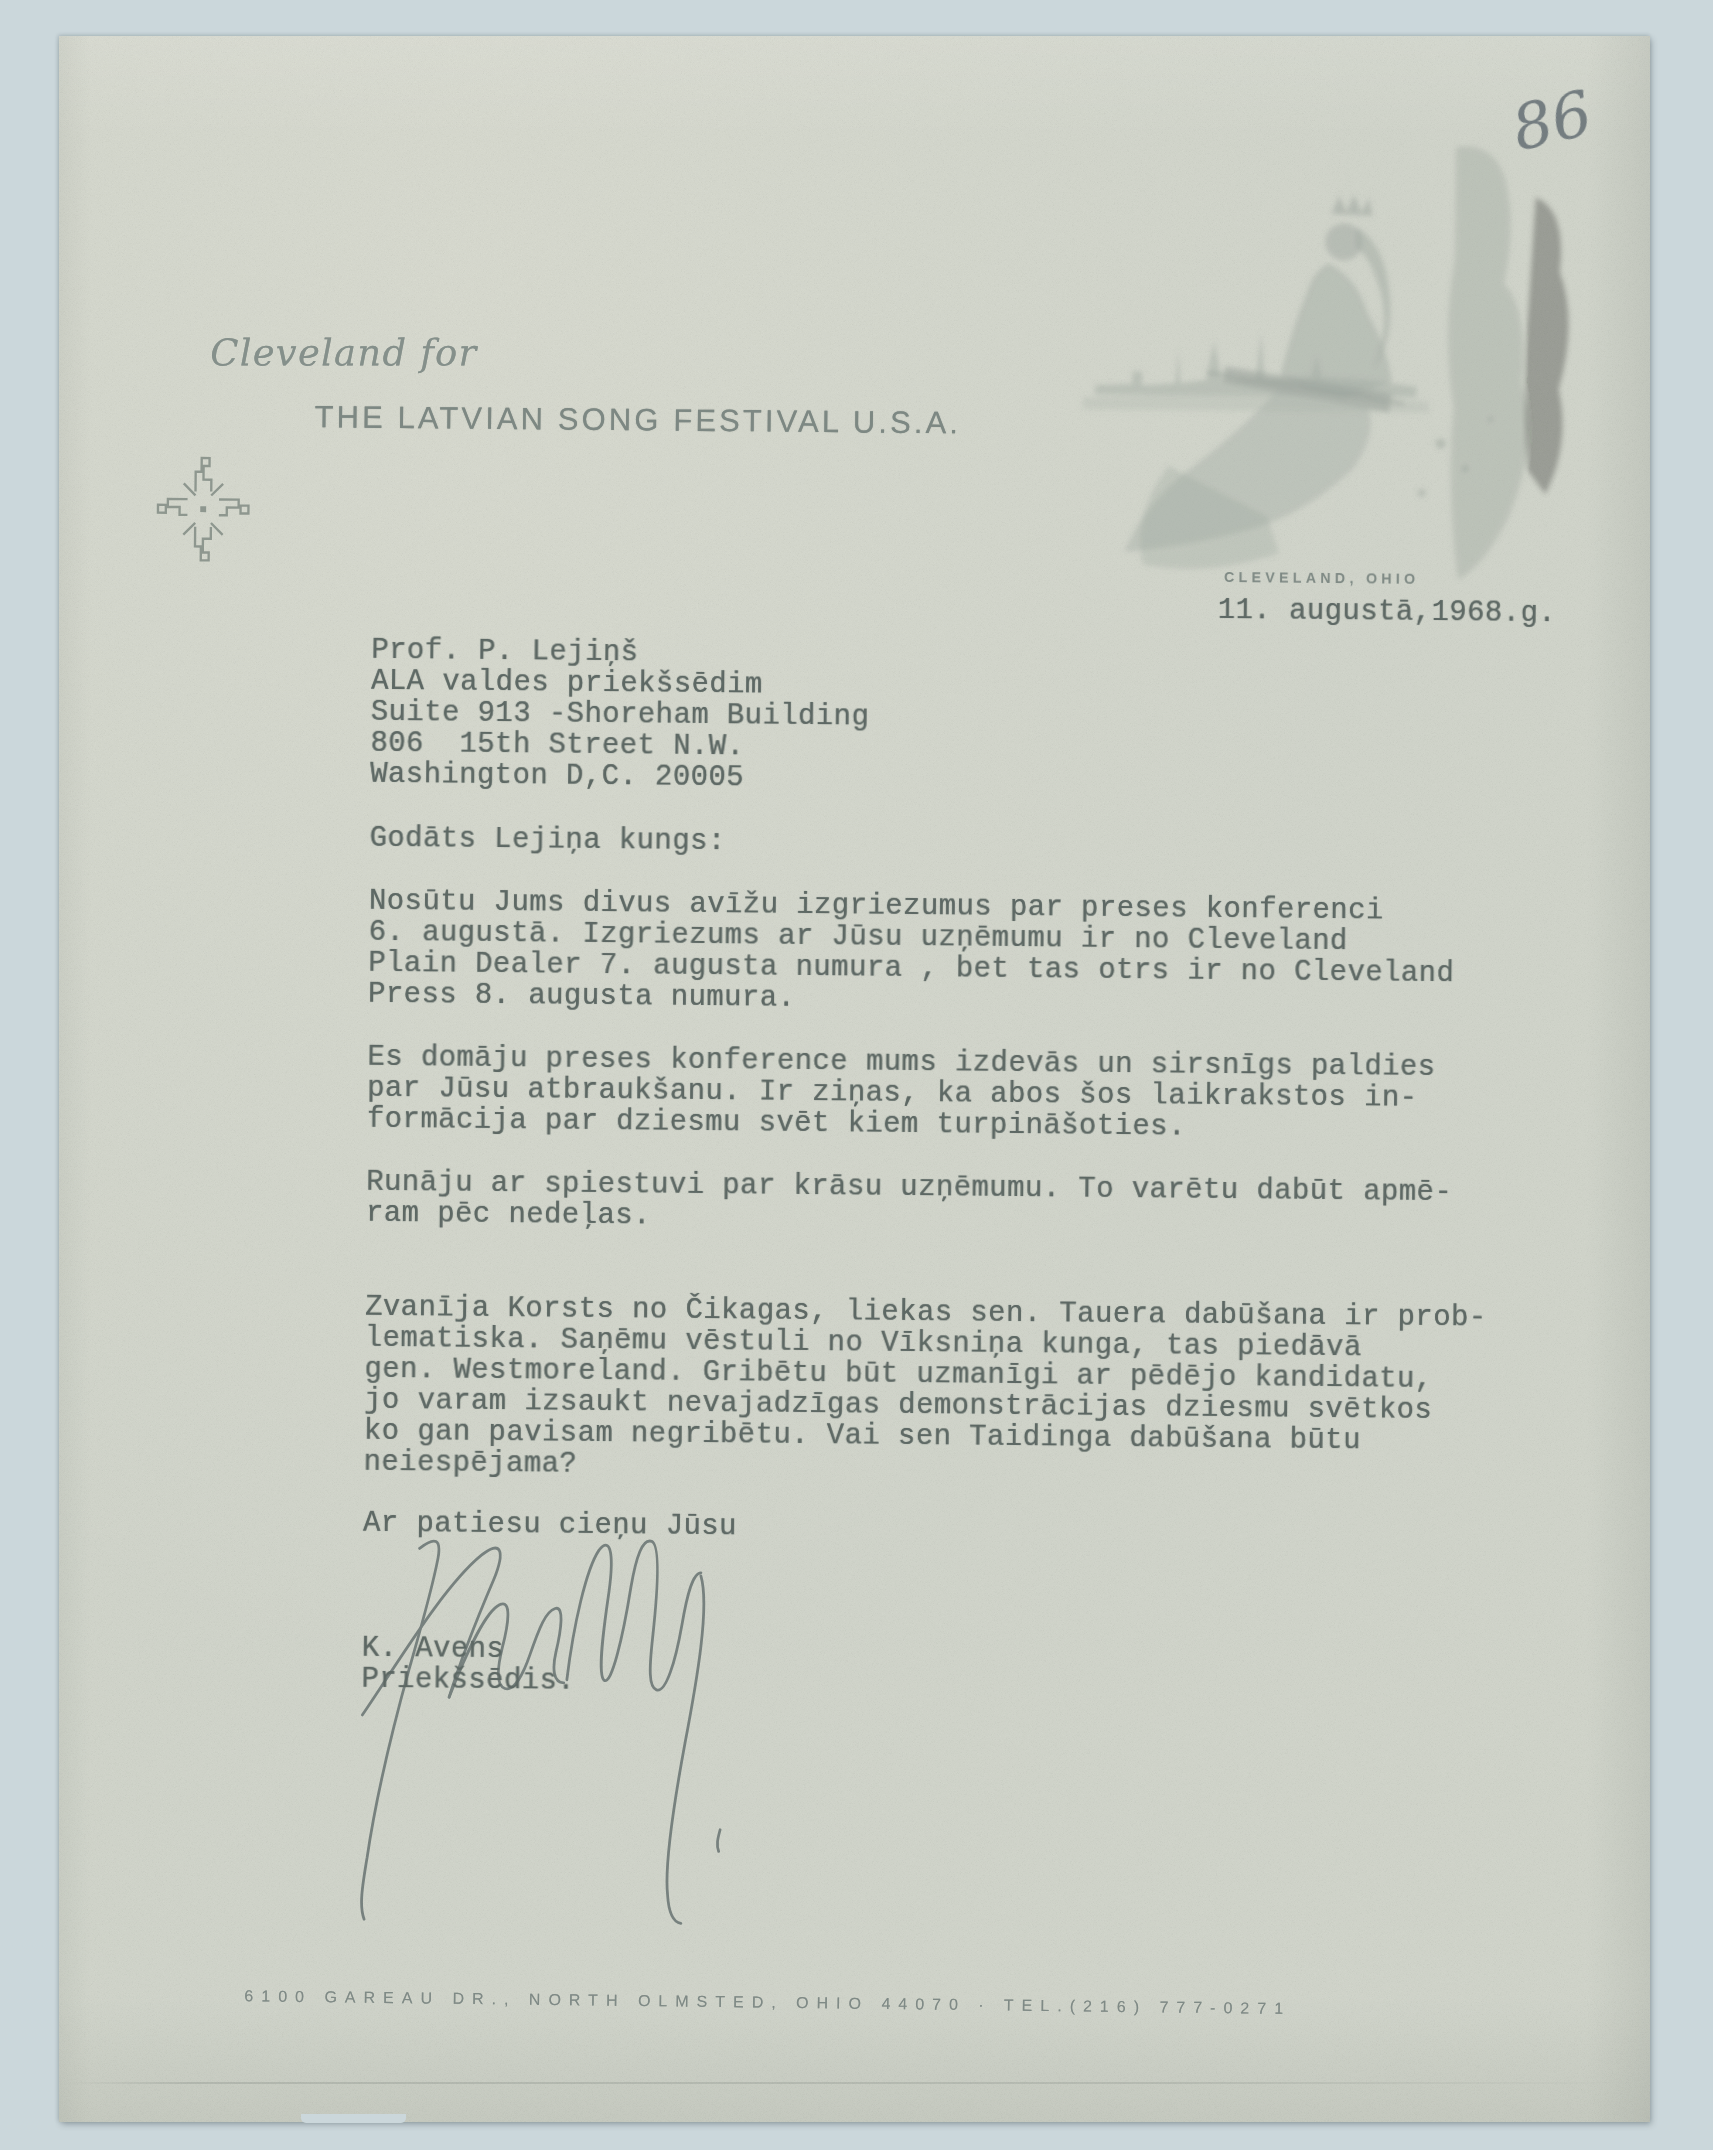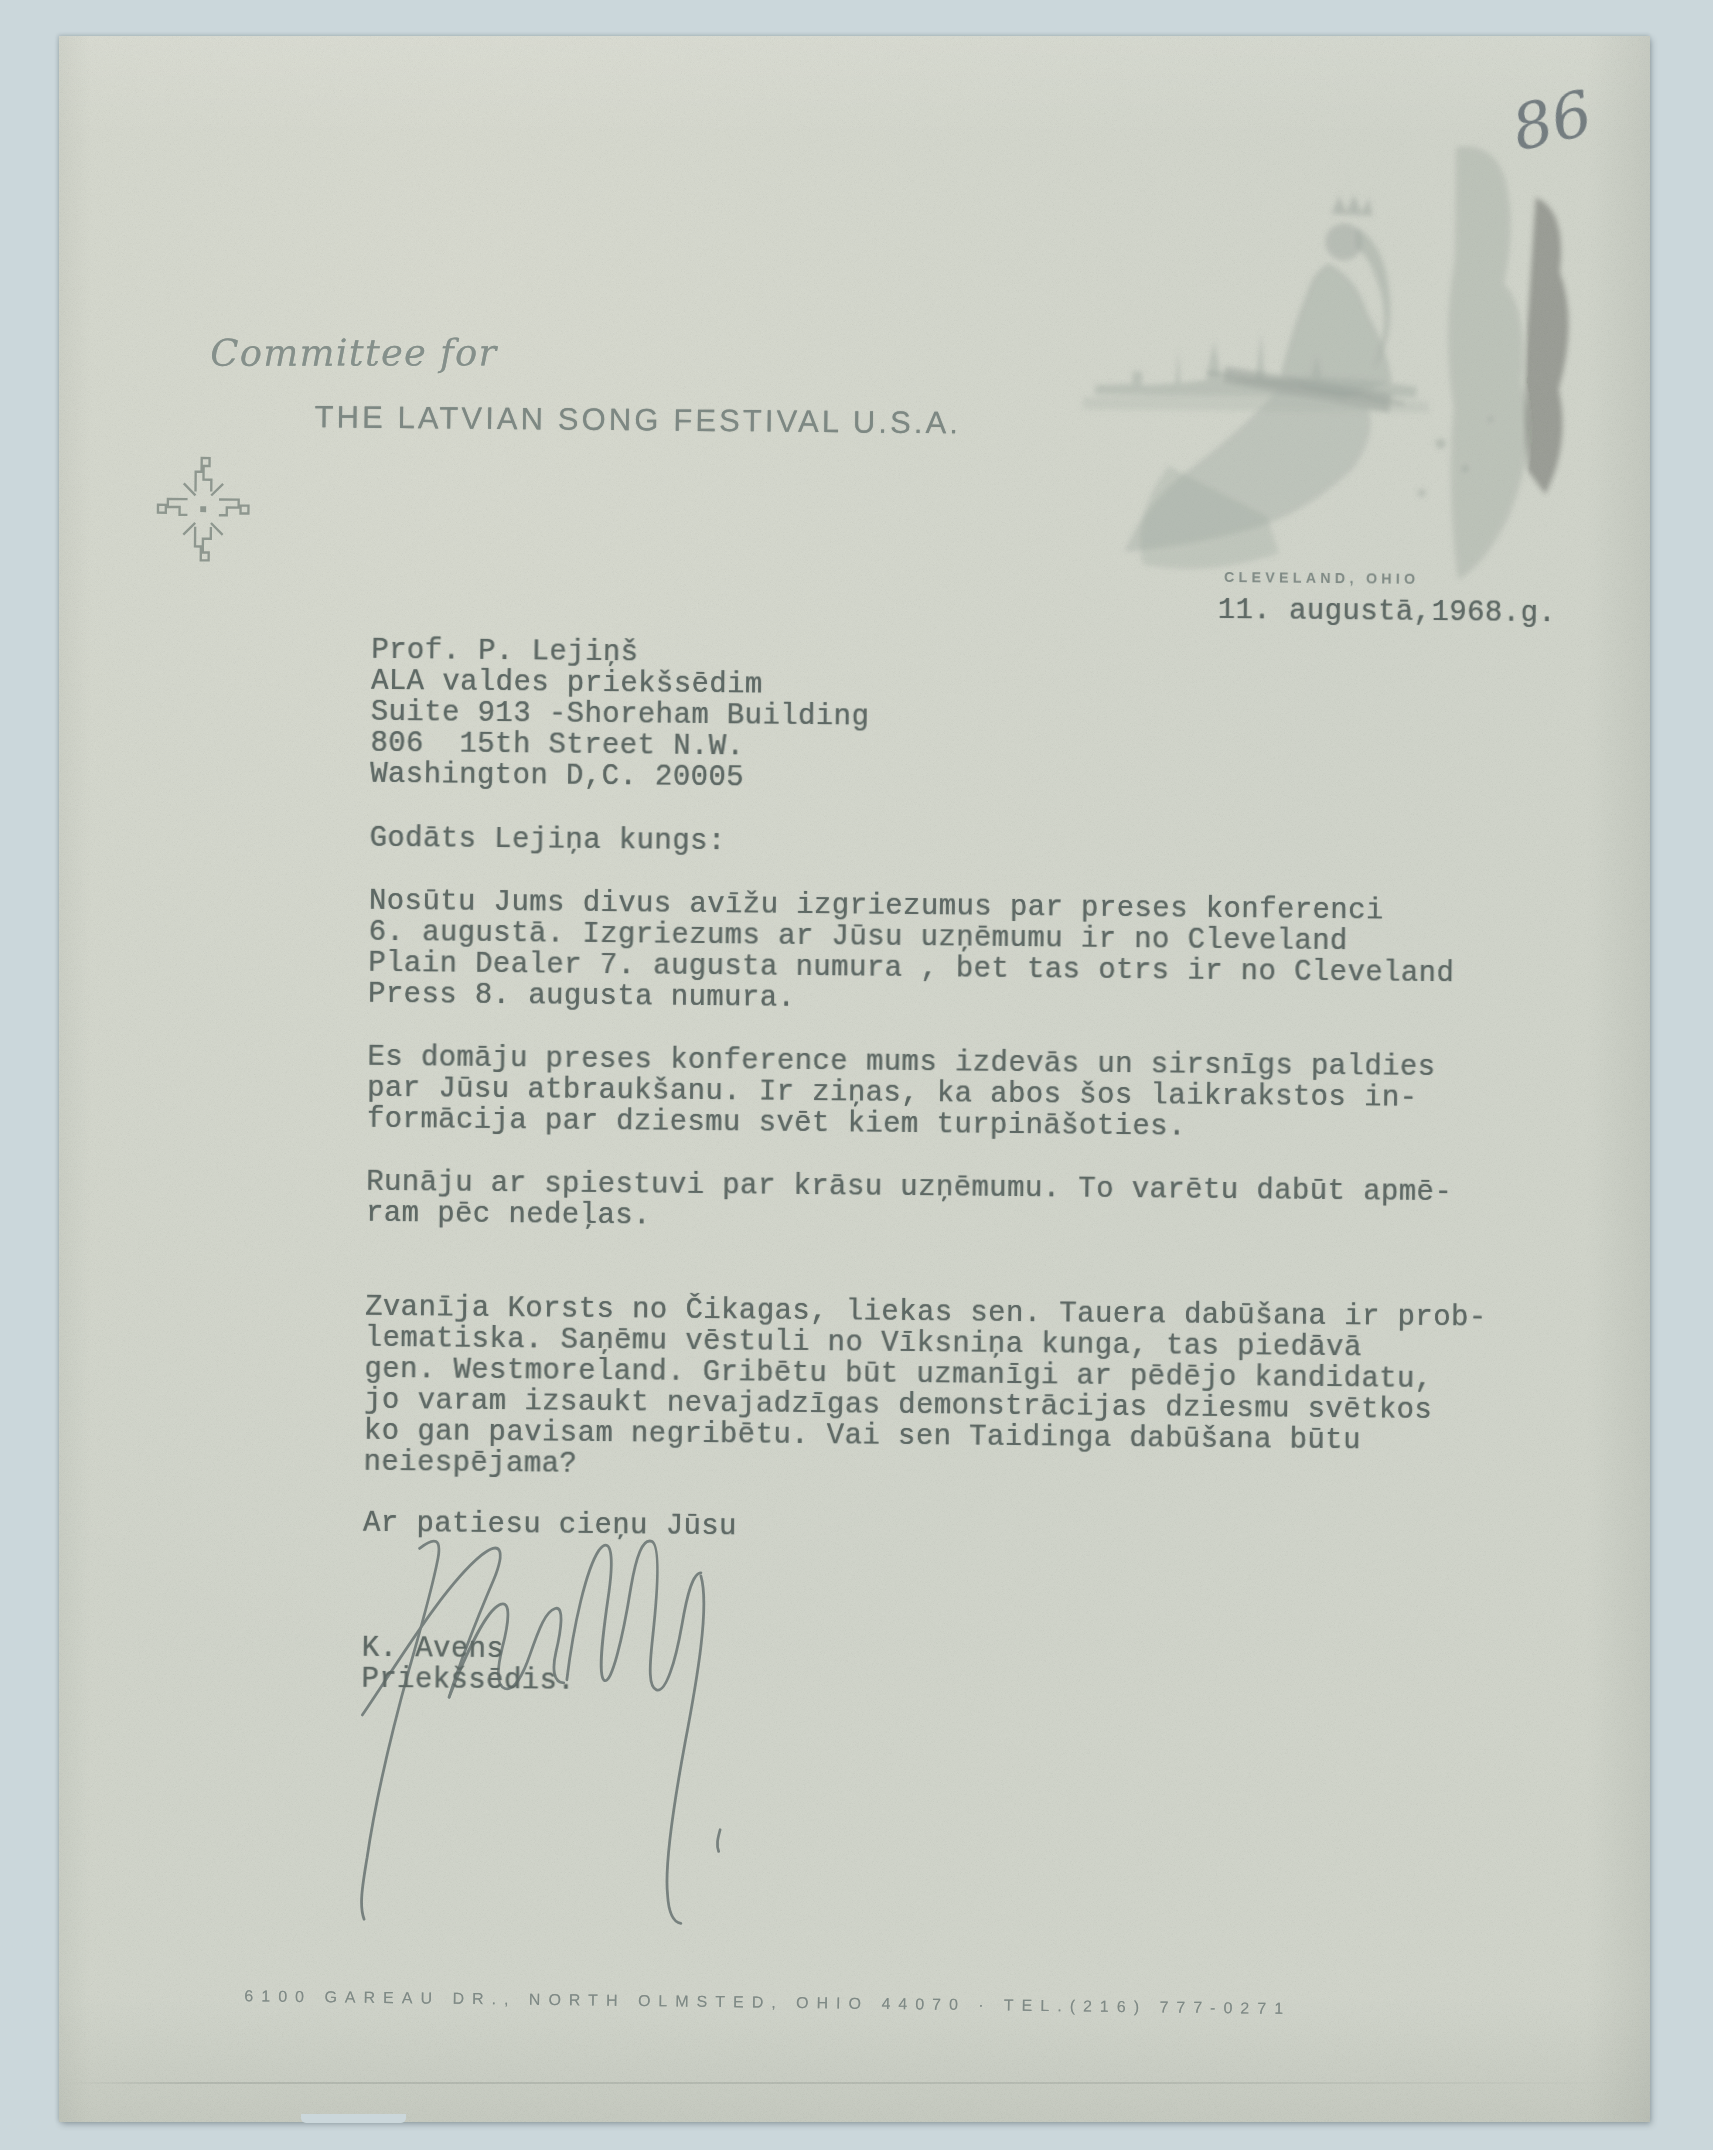--- a/index.html
+++ b/index.html
@@ -94,21 +94,21 @@
       <feTurbulence type="fractalNoise" baseFrequency="0.8" numOctaves="2" stitchTiles="stitch"></feTurbulence>
       <feColorMatrix type="saturate" values="0"></feColorMatrix>
     </filter>
     <rect width="100%" height="100%" filter="url(#grain)"></rect>
   </svg>
 
   <div class="content">
 
     <div class="annotation86">86</div>
 
-    <div class="committee">Committee for</div>
+    <div class="committee">Cleveland for</div>
     <div class="title">THE LATVIAN SONG FESTIVAL U.S.A.</div>
 
     <svg class="star" viewBox="0 0 100 120" fill="none" stroke="#8e978f" stroke-width="2.4">
       <path d="M42 42 L42 22 L48 22 L48 8 L56 8 L56 16 L50 16 L50 30 L58 30 L58 42"></path>
       <path d="M42 78 L42 98 L48 98 L48 112 L56 112 L56 104 L50 104 L50 90 L58 90 L58 78"></path>
       <path d="M34 50 L14 50 L14 56 L4 56 L4 64 L12 64 L12 58 L26 58 L26 66 L34 66"></path>
       <path d="M66 50 L86 50 L86 56 L96 56 L96 64 L88 64 L88 58 L74 58 L74 66 L66 66"></path>
       <path d="M30 34 L42 46 M70 34 L58 46 M30 86 L42 74 M70 86 L58 74"></path>
       <rect x="47" y="57" width="6" height="6" fill="#8e978f" stroke="none"></rect>
     </svg>

